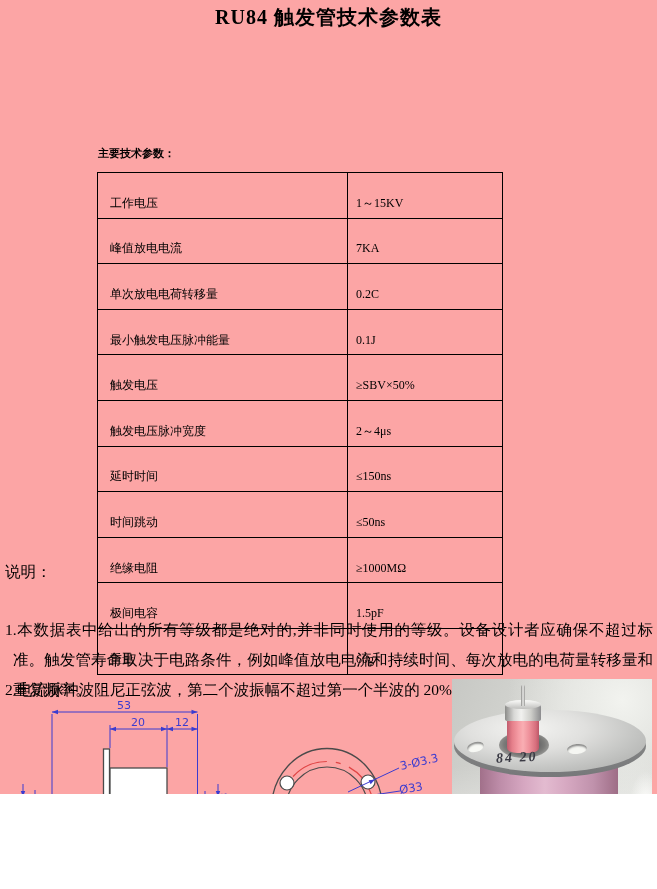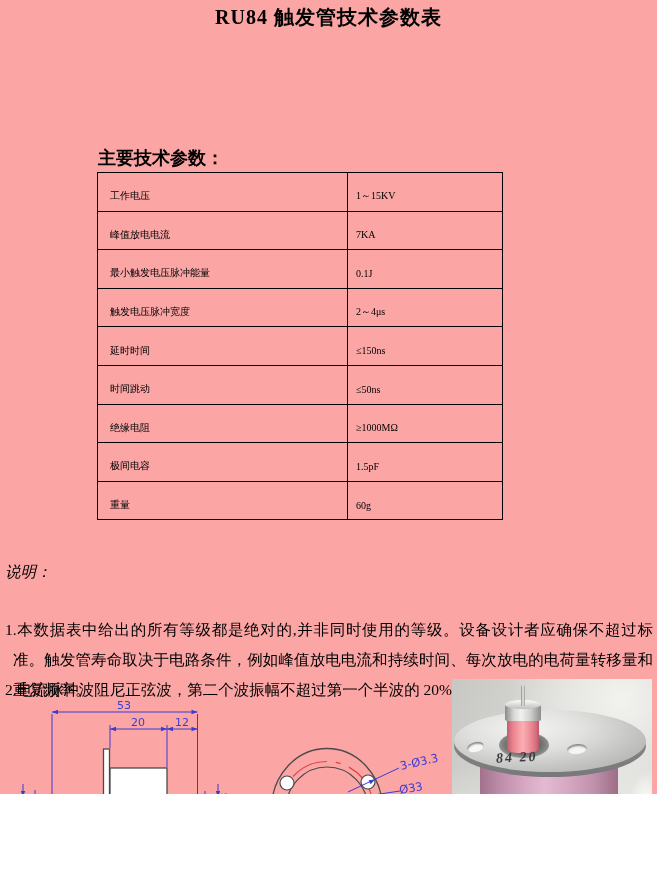--- a/index.html
+++ b/index.html
@@ -2,27 +2,27 @@
 <html><head>
 <meta charset="utf-8">
 <style>
   html,body{margin:0;padding:0;background:#fff;}
   .page{position:relative;width:657px;height:794px;background:#fca5a5;overflow:hidden;
         font-family:"Liberation Serif","DejaVu Serif",serif;color:#000;}
   .title{position:absolute;top:4px;left:0;width:657px;text-align:center;
          font-size:20px;font-weight:bold;letter-spacing:1px;}
   .intro{position:absolute;top:56px;left:6px;width:645px;font-size:15.5px;
          line-height:31.5px;text-align:justify;text-indent:33px;}
-  .sec-heading{position:absolute;top:146px;left:98px;font-size:18px;font-weight:bold;}
+  .sec-heading{position:absolute;top:146px;left:98px;font-size:11px;font-weight:bold;}
   table.spec{position:absolute;top:172px;left:97px;width:406px;border-collapse:collapse;
              table-layout:fixed;}
-  table.spec td{border:1px solid #000;height:28.6px;font-size:10px;padding:9px 0 0 8px;
+  table.spec td{border:1px solid #000;height:28.6px;font-size:12px;padding:16px 0 0 8px;
                 vertical-align:middle;white-space:nowrap;overflow:hidden;}
   table.spec td.c-label{width:237px;padding-left:12px;}
-  .notes-heading{position:absolute;top:562px;left:5px;font-size:15.5px;font-style:italic;}
+  .notes-heading{position:absolute;top:562px;left:5px;font-size:15.5px;}
   .note{position:absolute;left:5px;width:648px;font-size:15.5px;line-height:30px;
         text-align:justify;box-sizing:border-box;padding-left:8px;text-indent:-8px;margin-top:32px;}
   .note-1{top:583px;}
   .note-2{top:643px;}
 
   .fig-side{position:absolute;left:0;top:680px;width:250px;height:209px;}
   .fig-front{position:absolute;left:250px;top:740px;width:200px;height:149px;}
   svg text{font-family:"DejaVu Sans","Liberation Sans",sans-serif;}
 
   
@@ -82,22 +82,30 @@
     <tbody id="spec-body">
         <tr>
           <td class="c-label">工作电压</td>
           <td class="c-value">1～15KV</td>
         </tr>
         <tr>
           <td class="c-label">峰值放电电流</td>
           <td class="c-value">7KA</td>
         </tr>
         <tr>
+          <td class="c-label">单次放电电荷转移量</td>
+          <td class="c-value">0.2C</td>
+        </tr>
+        <tr>
           <td class="c-label">最小触发电压脉冲能量</td>
           <td class="c-value">0.1J</td>
+        </tr>
+        <tr>
+          <td class="c-label">触发电压</td>
+          <td class="c-value">≥SBV×50%</td>
         </tr>
         <tr>
           <td class="c-label">触发电压脉冲宽度</td>
           <td class="c-value">2～4μs</td>
         </tr>
         <tr>
           <td class="c-label">延时时间</td>
           <td class="c-value">≤150ns</td>
         </tr>
         <tr>

